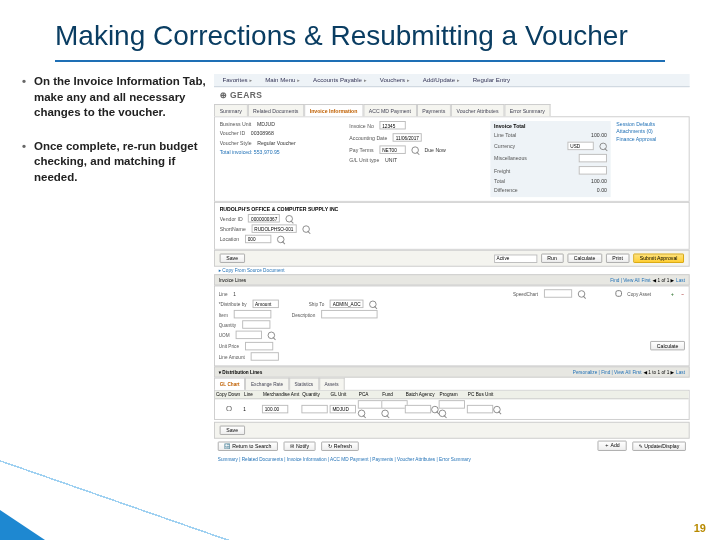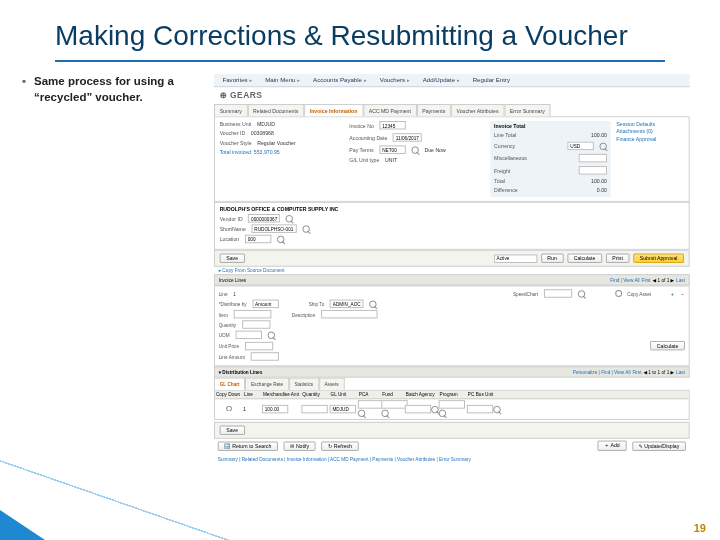--- a/index.html
+++ b/index.html
@@ -42,21 +42,22 @@
   .minus{color:#a33;font-weight:bold}
 </style>
 </head>
 <body>
 
 <div class="title">Making Corrections &amp; Resubmitting a Voucher</div>
 <div class="title-underline"></div>
 
 <div class="content">
   <ul class="bullets">
-    <li>Same process for using a “recycled” voucher.</li>
+    <li>On the Invoice Information Tab, make any and all necessary changes to the voucher.</li>
+    <li>Once complete, re-run budget checking, and matching if needed.</li>
   </ul>
 
   <div class="shot">
 
     <div class="crumbs">
       <span class="sep">Favorites</span>
       <span class="sep">Main Menu</span>
       <span class="sep">Accounts Payable</span>
       <span class="sep">Vouchers</span>
       <span class="sep">Add/Update</span>

